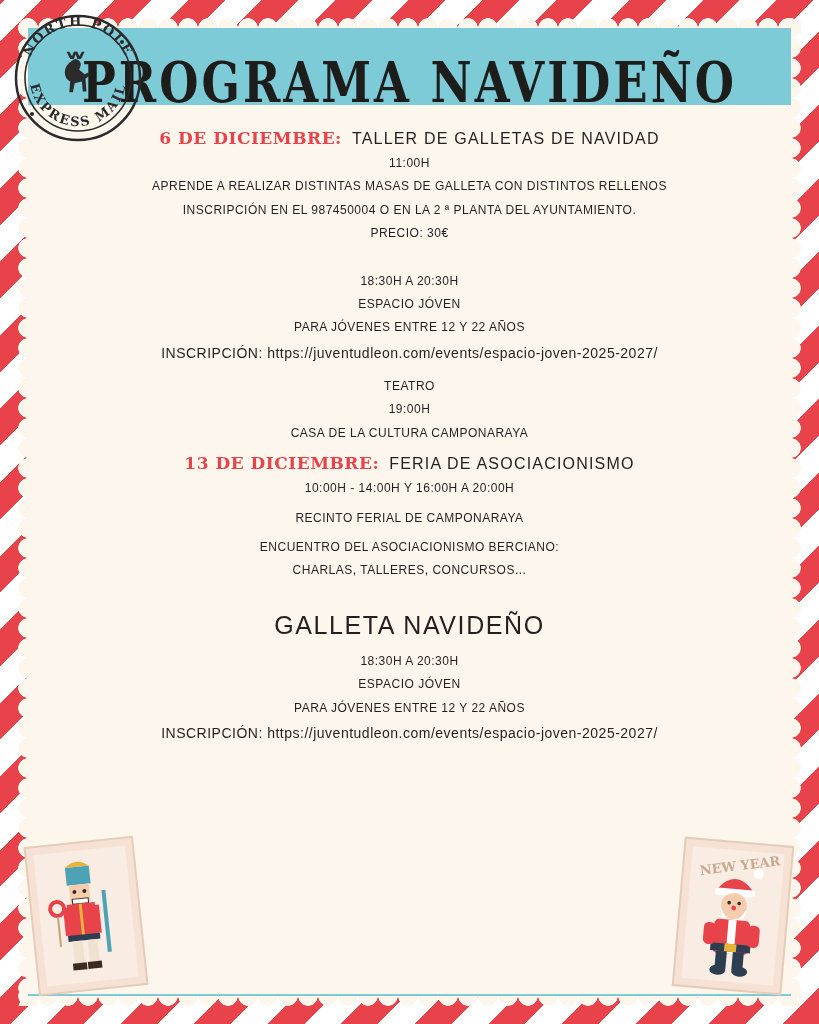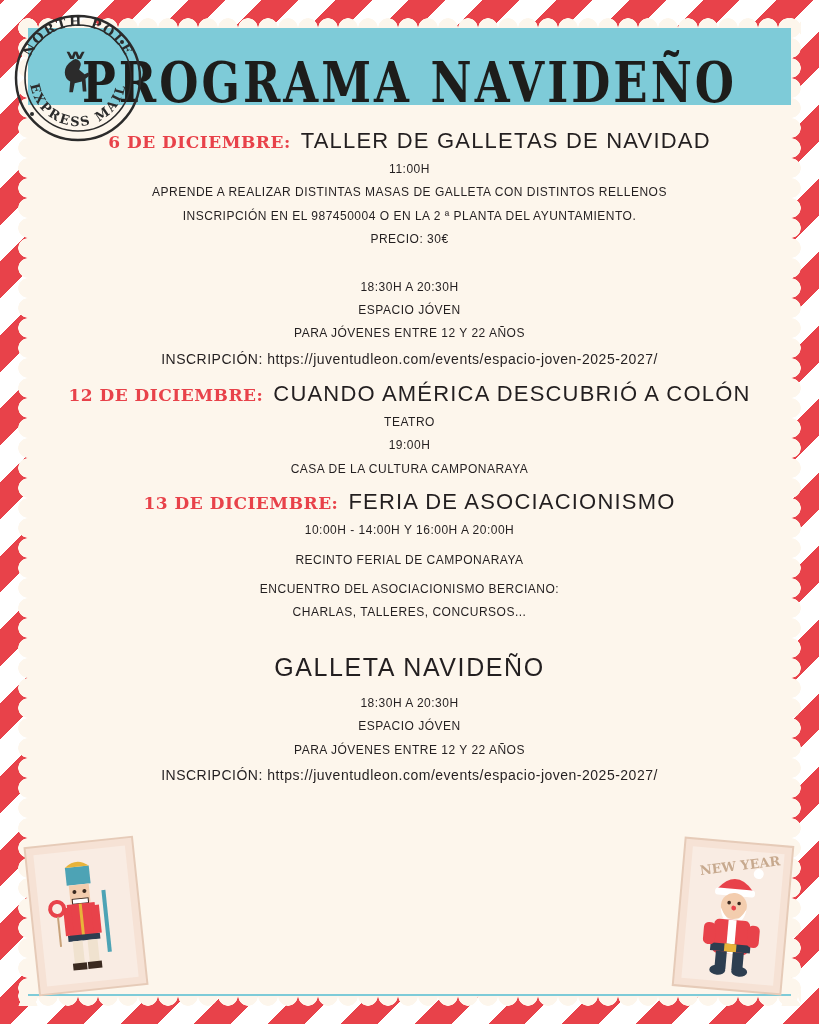--- a/index.html
+++ b/index.html
@@ -119,21 +119,21 @@
   }
   .date {
     font-family: "DejaVu Serif", serif;
     font-weight: bold;
     font-size: 17px;
     color: #e8424a;
     letter-spacing: 0.5px;
     white-space: nowrap;
   }
   .event-title {
-    font-size: 22px;
+    font-size: 16px;
     letter-spacing: 1.2px;
     color: #231f20;
     white-space: nowrap;
   }
   .event-title-solo {
     font-size: 25px;
     letter-spacing: 1.6px;
     color: #231f20;
     margin: 14px 0 10px 0;
   }
@@ -307,24 +307,20 @@
     <div class="block">
       <div class="line">18:30H A 20:30H</div>
       <div class="line">ESPACIO JÓVEN</div>
       <div class="line">PARA JÓVENES ENTRE 12 Y 22 AÑOS</div>
       <div class="line small">INSCRIPCIÓN: https://juventudleon.com/events/espacio-joven-2025-2027/</div>
     </div>
 
     <div class="spacer-sm"></div>
 
     <div class="block">
-      <div class="headline-row">
-        <span class="date">12 DE DICIEMBRE:</span>
-        <span class="event-title">CUANDO AMÉRICA DESCUBRIÓ A COLÓN</span>
-      </div>
       <div class="line">TEATRO</div>
       <div class="line">19:00H</div>
       <div class="line">CASA DE LA CULTURA CAMPONARAYA</div>
     </div>
 
     <div class="spacer-sm"></div>
 
     <div class="block">
       <div class="headline-row">
         <span class="date">13 DE DICIEMBRE:</span>

